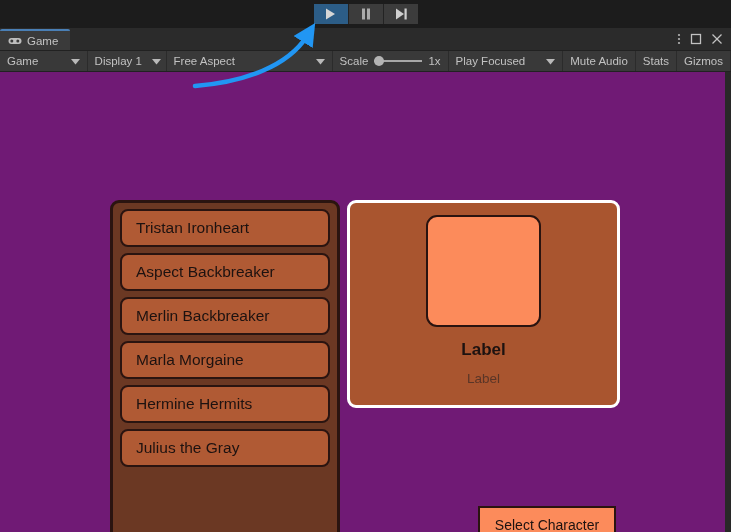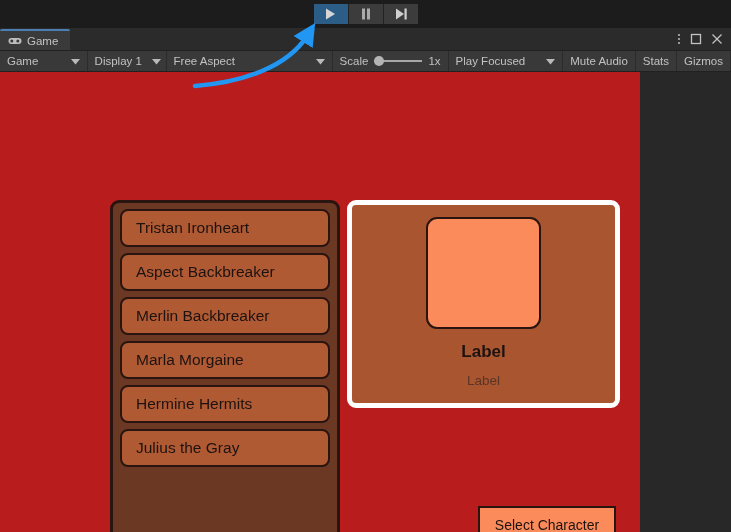--- a/index.html
+++ b/index.html
@@ -132,23 +132,23 @@
     left: 0; top: -4px;
     width: 10px; height: 10px;
     border-radius: 50%;
     background: #b4b4b4;
     cursor: pointer;
   }
 
   
   .game-area {
     position: relative;
-    width: 640px;
+    width: 725px;
     height: 461px;
-    background: #b91c1c;
+    background: #701a75;
     overflow: hidden;
     box-sizing: border-box;
   }
 
   
   .list-panel {
     position: absolute;
     left: 110px; top: 128px;
     width: 230px; height: 345px;
     background: #6B3823;
@@ -171,21 +171,21 @@
     font-size: 15.5px;
     cursor: pointer;
   }
 
   
   .detail-panel {
     position: absolute;
     left: 347px; top: 128px;
     width: 273px; height: 208px;
     background: #A9552F;
-    border: 5px solid #ffffff;
+    border: 3px solid #ffffff;
     border-radius: 9px;
     box-sizing: border-box;
     display: flex;
     flex-direction: column;
     align-items: center;
   }
   .portrait {
     width: 115px; height: 112px;
     margin-top: 12px;
     background: #FC8B5B;

